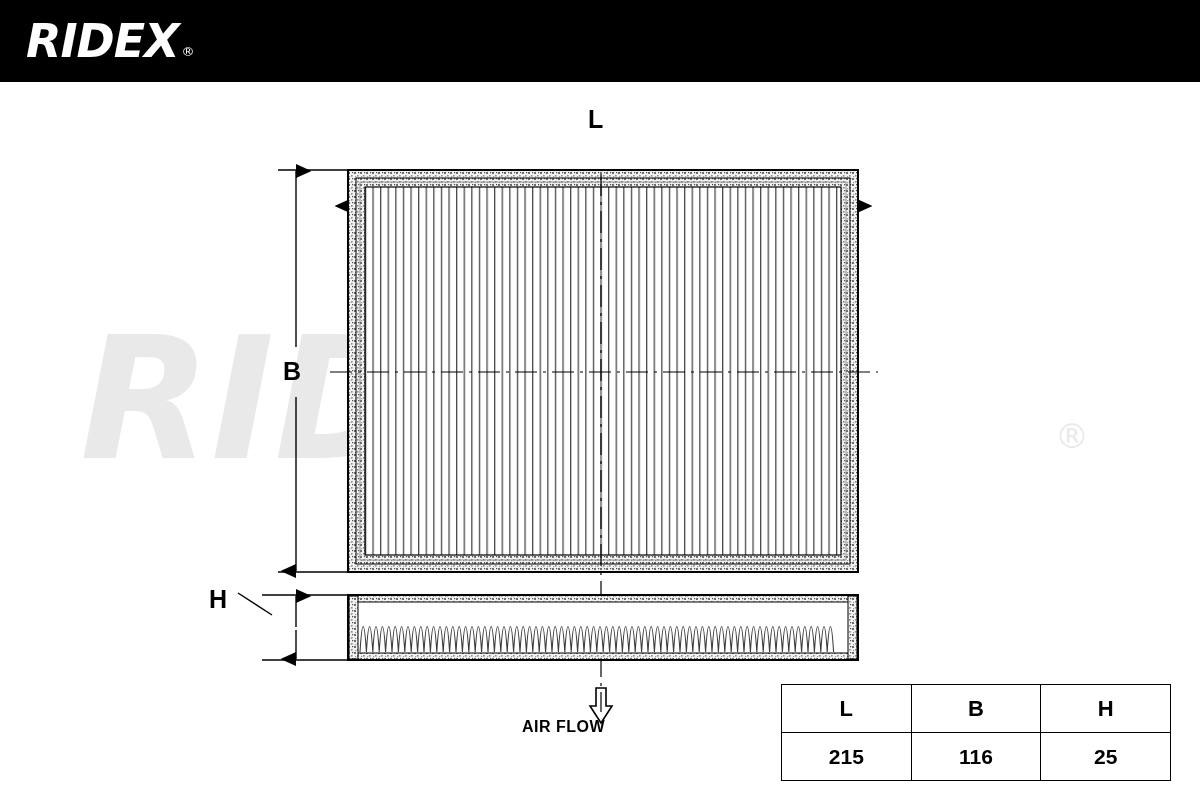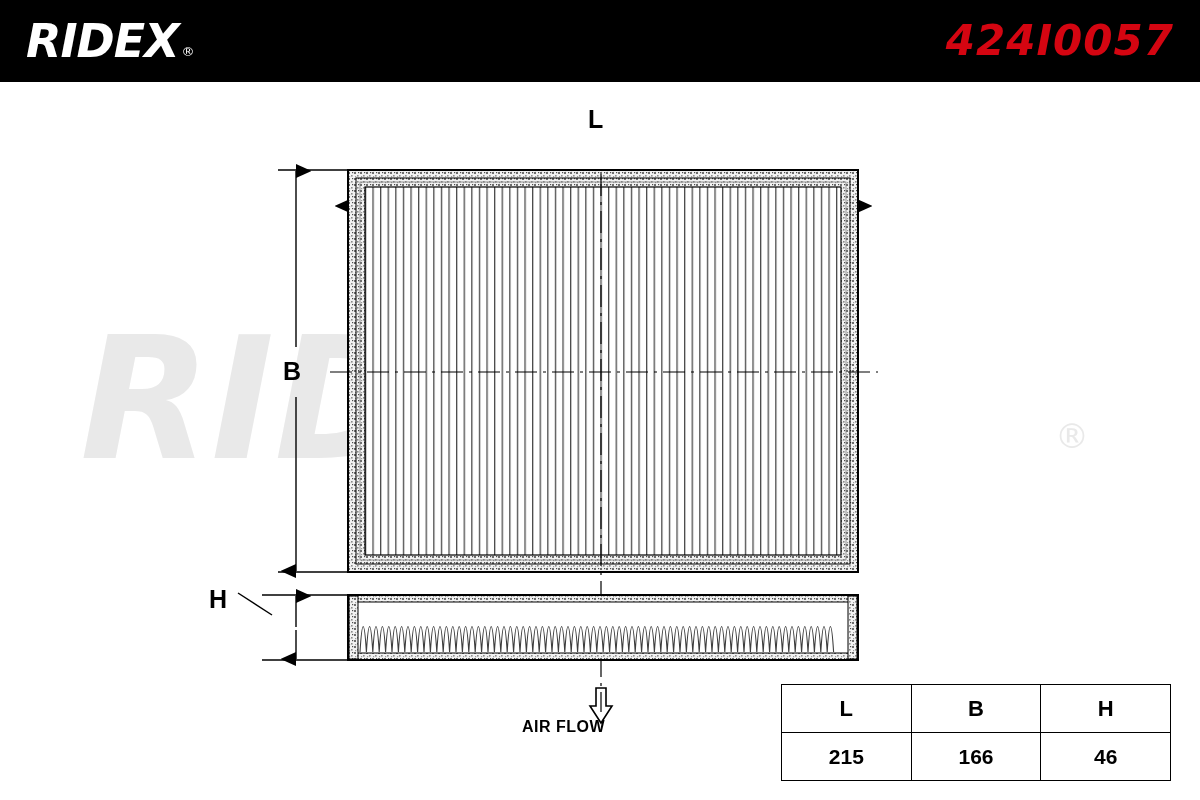--- a/index.html
+++ b/index.html
@@ -117,21 +117,20 @@
   }
 </style>
 </head>
 <body>
 
 <div class="header">
   <div class="brand">
     <span>RIDEX</span>
     <span class="reg">®</span>
   </div>
-  <div class="partno">424I0057</div>
 </div>
 
 <div class="watermark">
   <svg width="1040" height="160" viewBox="0 0 1040 160" aria-hidden="true">
     <text x="0" y="128" font-family="DejaVu Sans, sans-serif" font-size="170" font-weight="bold" font-style="italic" fill="#e9e9e9">RIDEX</text>
     <text x="975" y="118" font-family="DejaVu Sans, sans-serif" font-size="34" fill="#e9e9e9">®</text>
   </svg>
 </div>
 
 <div class="canvas">
@@ -248,17 +247,17 @@
   <thead>
     <tr>
       <th>L</th>
       <th>B</th>
       <th>H</th>
     </tr>
   </thead>
   <tbody>
     <tr>
       <td>215</td>
-      <td>166</td>
-      <td>46</td>
+      <td>116</td>
+      <td>25</td>
     </tr>
   </tbody>
 </table>
 
 </body></html>

